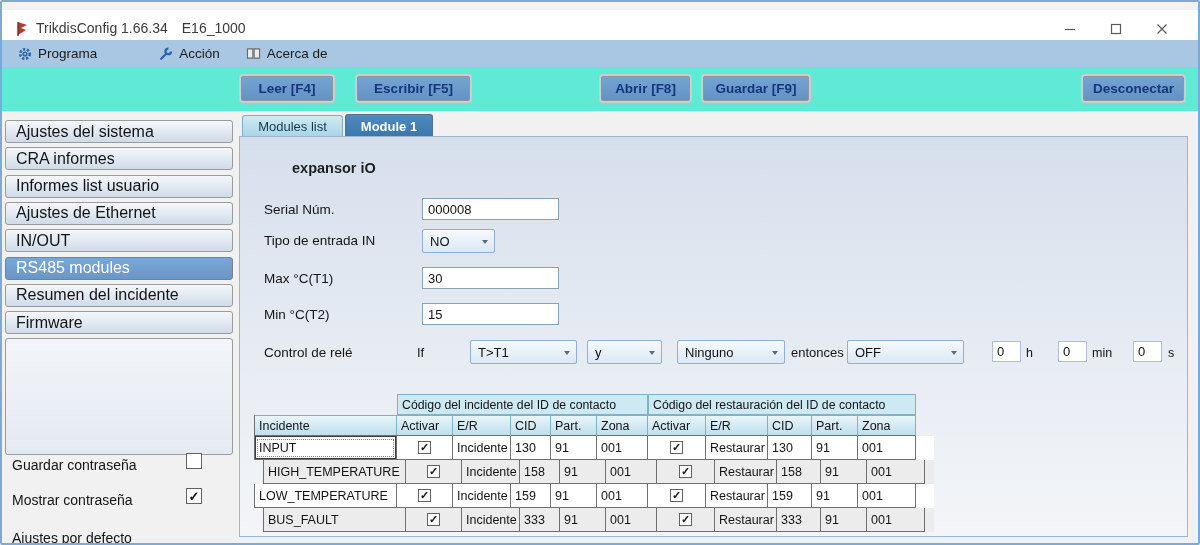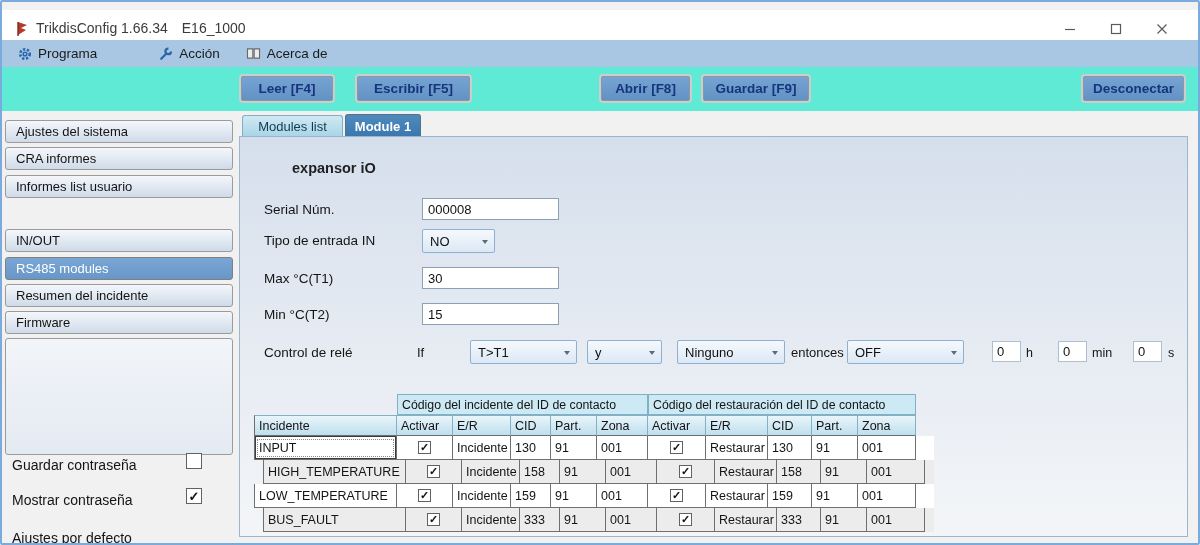--- a/index.html
+++ b/index.html
@@ -30,35 +30,35 @@
   }
   .tb-read { left:239px; width:92px; }
   .tb-write { left:355px; width:113px; }
   .tb-open { left:599px; width:89px; }
   .tb-save { left:701px; width:106px; }
   .tb-disc { left:1081px; width:101px; }
   
   .side-btn {
     position:absolute; left:3px; width:228px; height:23px;
     background:linear-gradient(#f4f7fb,#cfdbe9); border:1px solid #9b9b9b; border-radius:3px;
-    font-size:13px; color:#141414; display:flex; align-items:center; padding-left:10px; cursor:default;
+    font-size:16px; color:#141414; display:flex; align-items:center; padding-left:10px; cursor:default;
   }
   .side-btn.selected { background:linear-gradient(#7aa6d4,#6797c9); color:#ffffff; border-color:#7b8causes; border-color:#808080; }
   .side-box { position:absolute; left:3px; top:336px; width:228px; height:117px;
     background:linear-gradient(#f2f5f9,#e4eaf2); border:1px solid #9b9b9b; border-radius:3px; }
   .opt-label { position:absolute; left:10px; font-size:14px; color:#141414; }
   .cbx { background:#ffffff; border:1px solid #616161; color:#141414; font-weight:bold;
     display:flex; align-items:center; justify-content:center; }
   .cbx.big { position:absolute; left:184px; width:16px; height:16px; font-size:13px; }
   .defaults { position:absolute; left:10px; top:528px; font-size:14px; color:#141414; }
   
   .tab { position:absolute; height:22px; display:flex; align-items:center; justify-content:center;
     font-size:13px; border:1px solid #7fb0c6; border-bottom:none; border-radius:3px 3px 0 0; cursor:default; }
   .tab.inactive { left:240px; top:113px; width:101px; background:linear-gradient(#cfe9f3,#a8d4e6); color:#123a50; }
-  .tab.active { left:343px; top:112px; width:76px; height:23px;
+  .tab.active { left:343px; top:112px; width:88px; height:23px;
     background:linear-gradient(#4f8abd,#3a77ae); color:#ffffff; font-weight:bold; border-color:#54718a; }
   .panel { position:absolute; left:237px; top:134px; width:949px; height:401px;
     background:linear-gradient(#d5dfec 0%, #e7ecf3 55%, #f3f5f8 100%); border:1px solid #9cb6ce; }
   .module-title { position:absolute; left:290px; top:158px; font-size:14.5px; font-weight:bold; color:#1f1f1f; }
   .flabel { position:absolute; left:262px; font-size:13.5px; color:#141414; }
   .txt {
     position:absolute; height:22px; border:1px solid #8aa0b5; background:#ffffff;
     font-family:"Liberation Sans",sans-serif; font-size:13px; color:#111; padding:0 5px;
   }
   .dd { position:absolute; height:24px; background:linear-gradient(#f5f9fd,#dbe8f5);
@@ -293,17 +293,18 @@
         <div class="tcell cer" style="width: 62px;">Restaurar</div>
         <div class="tcell cnum" style="width: 44px;">333</div>
         <div class="tcell cnum" style="width: 46px;">91</div>
         <div class="tcell cnum" style="width: 58px;">001</div>
       </div>
     </div>
 
 <div class="side-btn" style="top: 118px;">Ajustes del sistema</div>
     <div class="side-btn" style="top: 145.3px;">CRA informes</div>
     <div class="side-btn" style="top: 172.6px;">Informes list usuario</div>
+    <div class="side-btn" style="top: 199.9px;">Ajustes de Ethernet</div>
     <div class="side-btn" style="top: 227.2px;">IN/OUT</div>
     <div class="side-btn selected" style="top: 254.5px;">RS485 modules</div>
     <div class="side-btn" style="top: 281.8px;">Resumen del incidente</div>
     <div class="side-btn" style="top: 309.1px;">Firmware</div>
   </div>
 
 </body></html>

